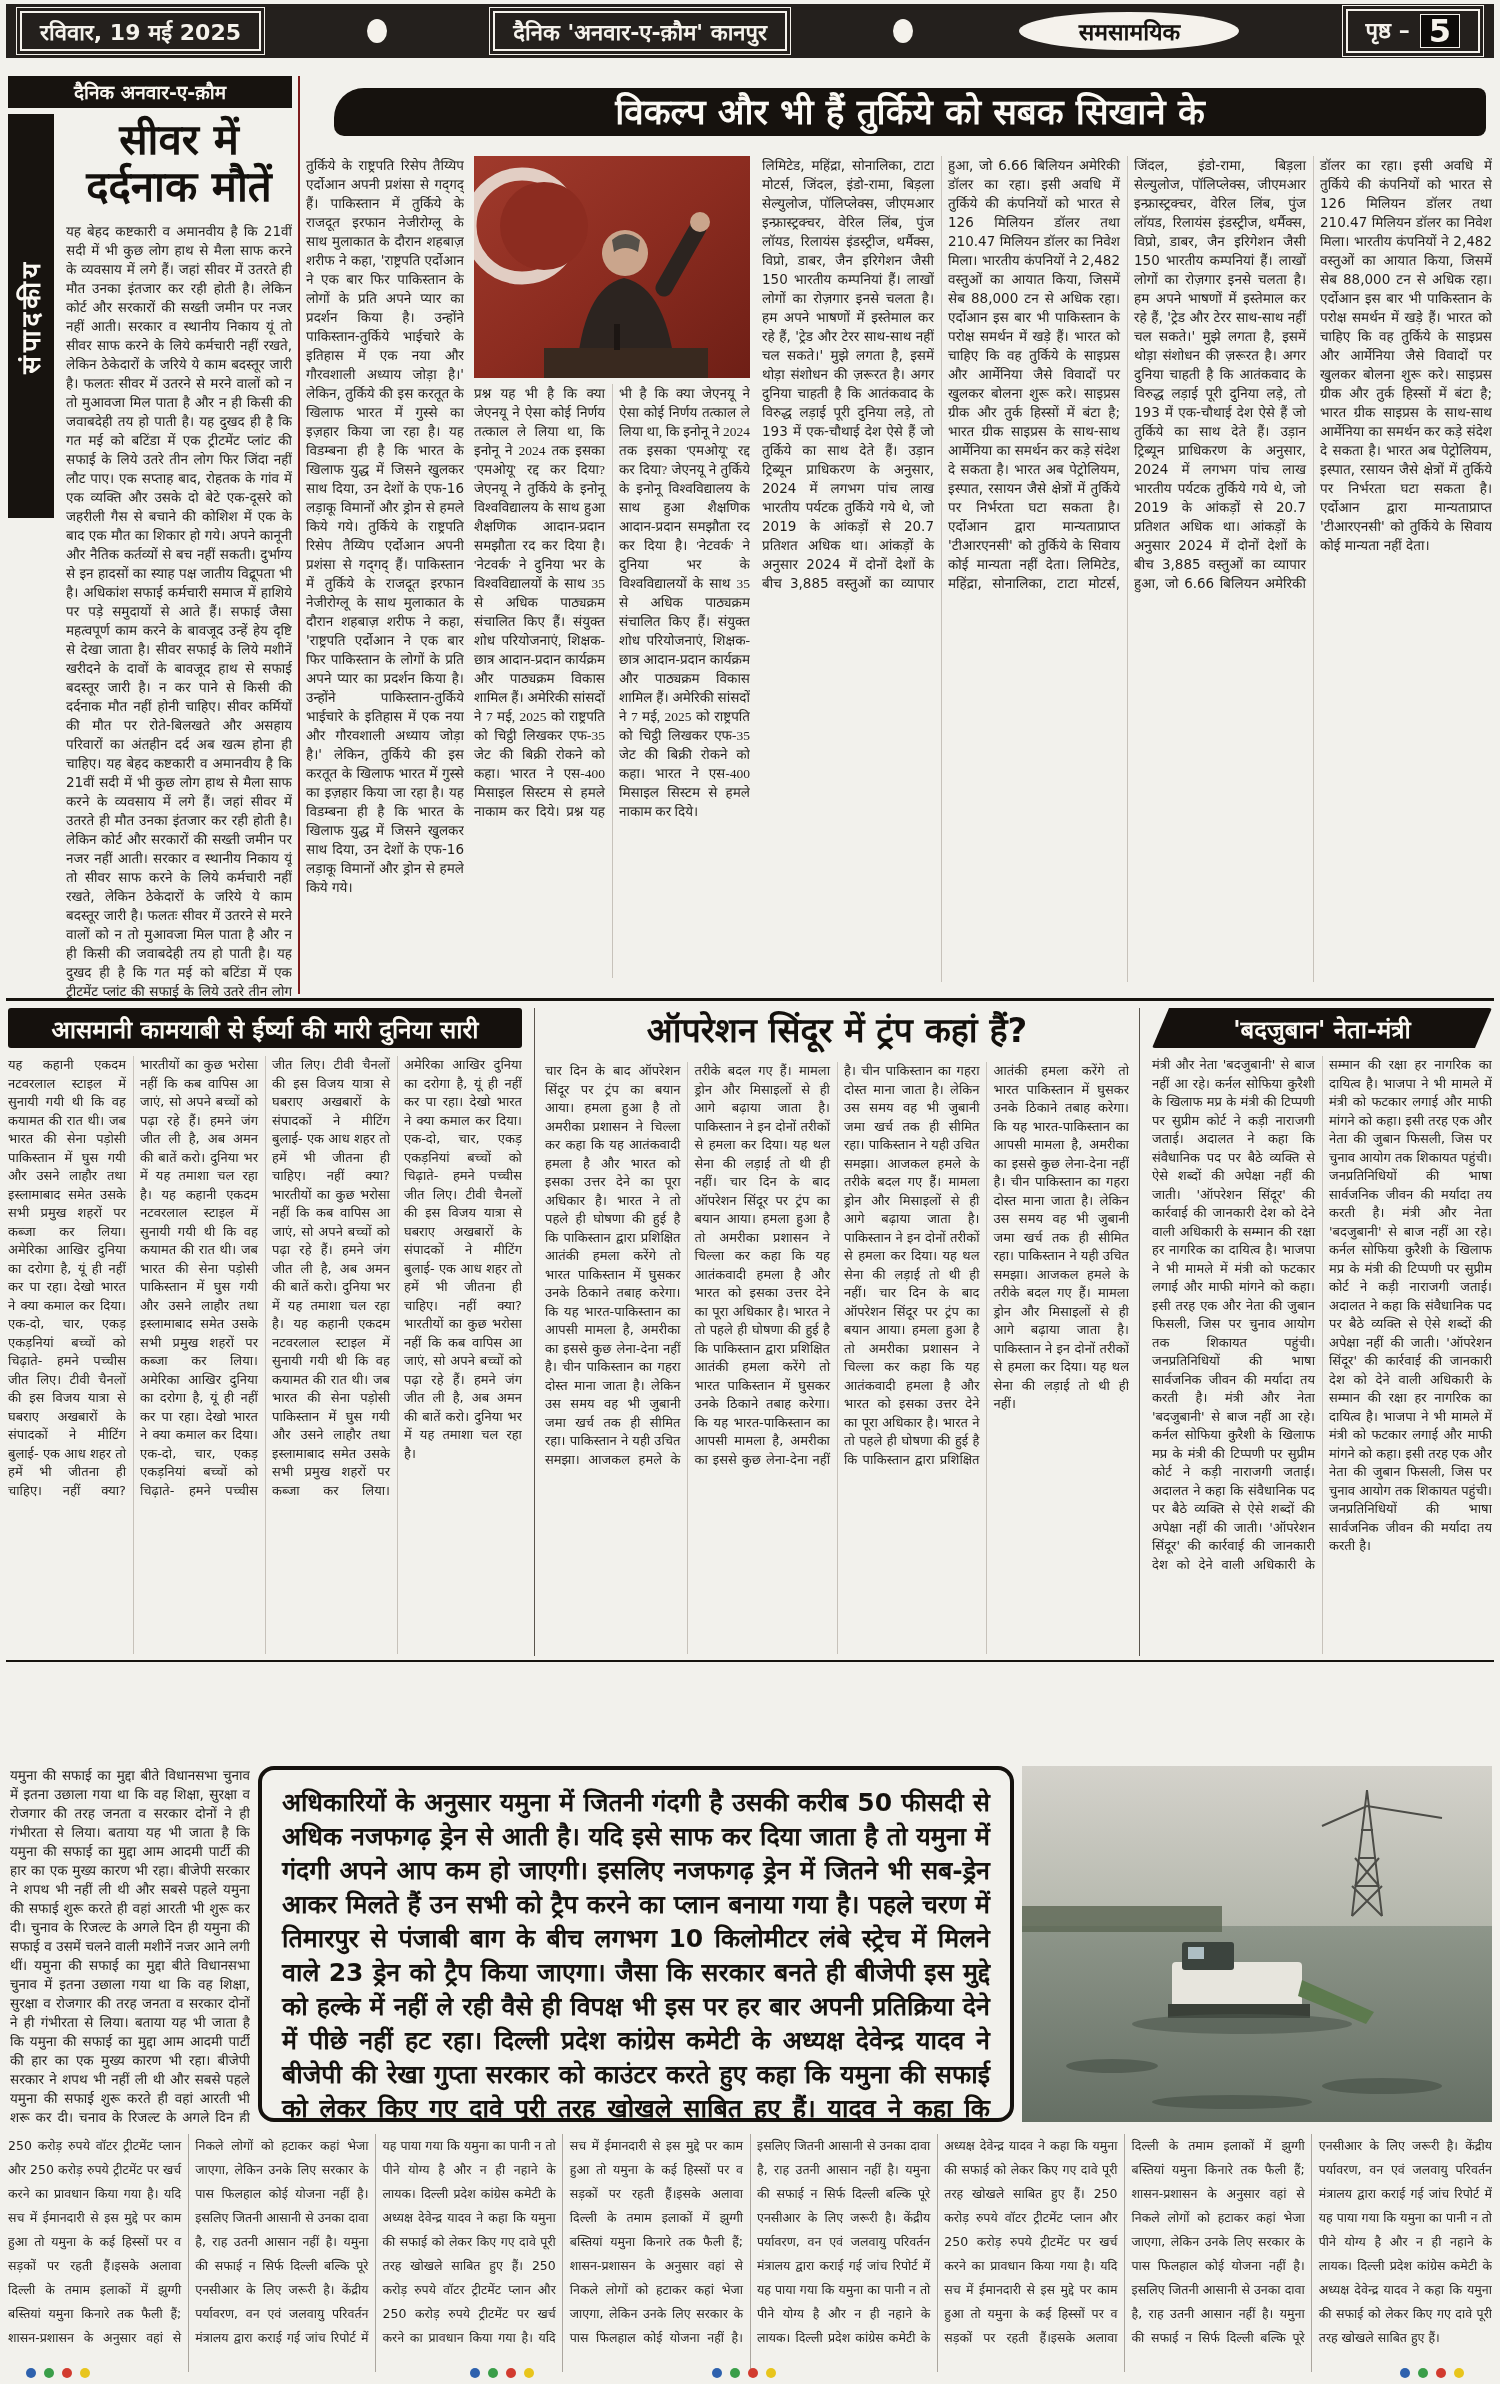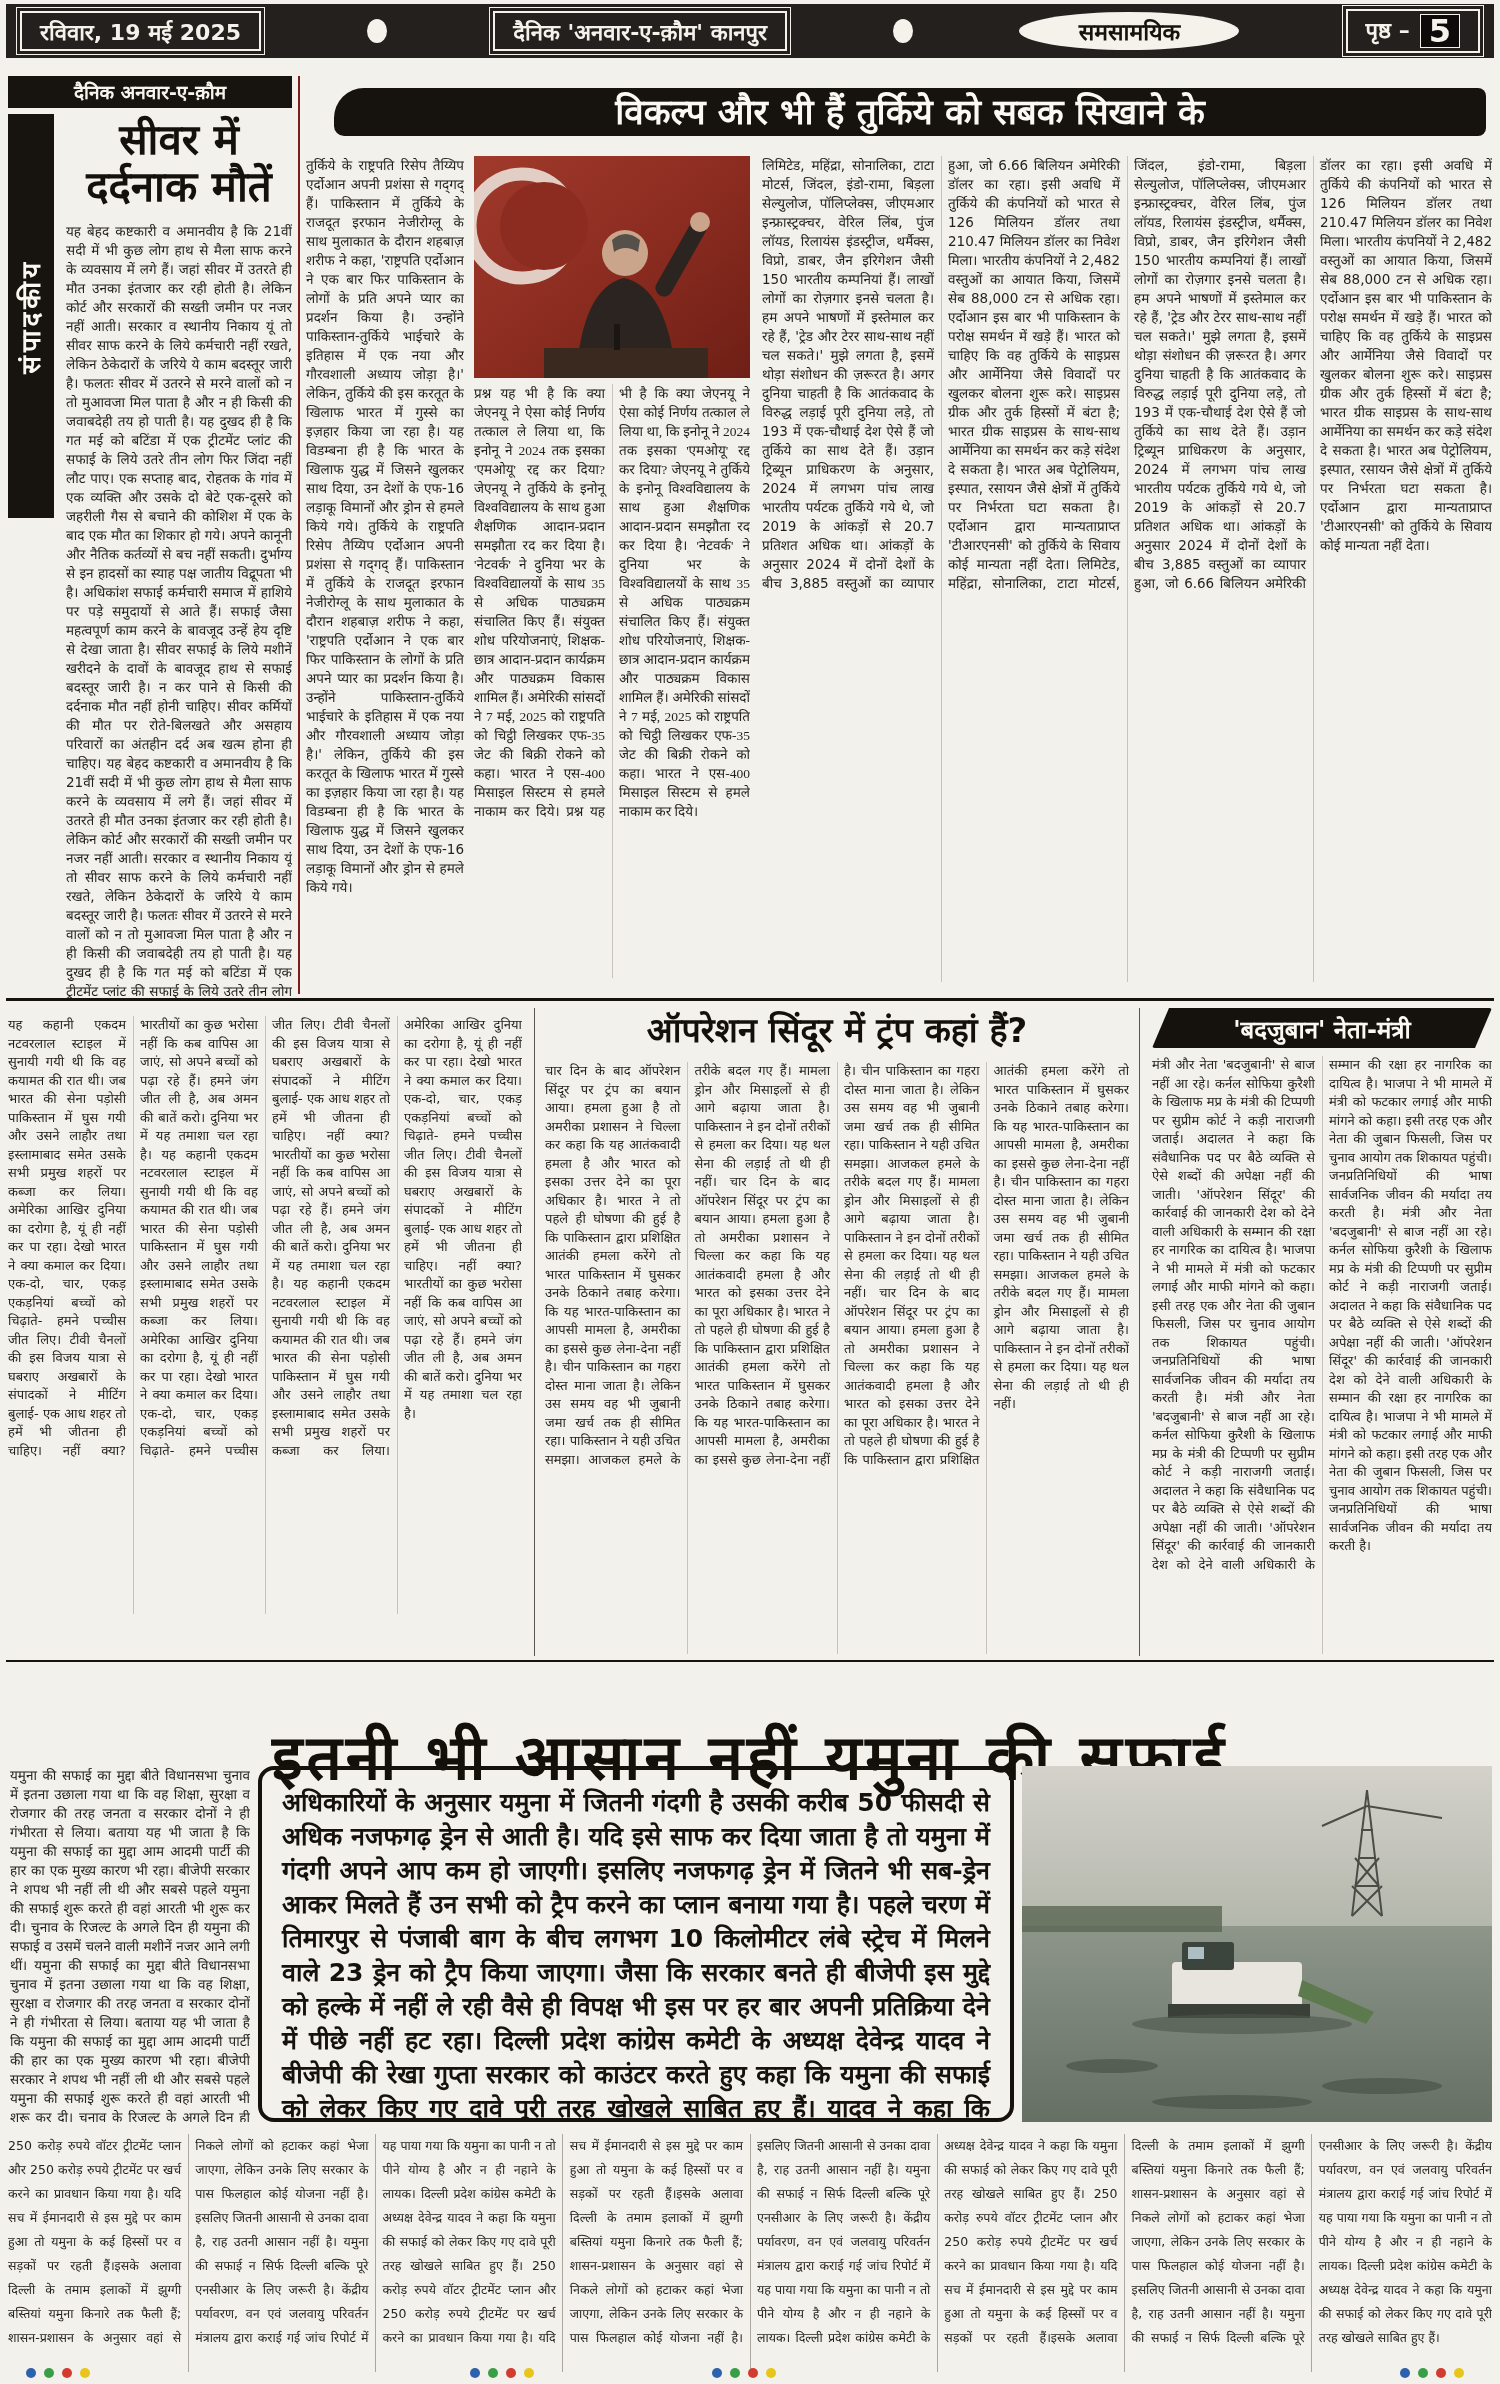--- a/index.html
+++ b/index.html
@@ -137,36 +137,36 @@
     </div>
 
     <div class="lead-under body-txt cols2">प्रश्न यह भी है कि क्या जेएनयू ने ऐसा कोई निर्णय तत्काल ले लिया था, कि इनोनू ने 2024 तक इसका 'एमओयू' रद्द कर दिया? जेएनयू ने तुर्किये के इनोनू विश्वविद्यालय के साथ हुआ शैक्षणिक आदान-प्रदान समझौता रद कर दिया है। 'नेटवर्क' ने दुनिया भर के विश्वविद्यालयों के साथ 35 से अधिक पाठ्यक्रम संचालित किए हैं। संयुक्त शोध परियोजनाएं, शिक्षक-छात्र आदान-प्रदान कार्यक्रम और पाठ्यक्रम विकास शामिल हैं। अमेरिकी सांसदों ने 7 मई, 2025 को राष्ट्रपति को चिट्ठी लिखकर एफ-35 जेट की बिक्री रोकने को कहा। भारत ने एस-400 मिसाइल सिस्टम से हमले नाकाम कर दिये। प्रश्न यह भी है कि क्या जेएनयू ने ऐसा कोई निर्णय तत्काल ले लिया था, कि इनोनू ने 2024 तक इसका 'एमओयू' रद्द कर दिया? जेएनयू ने तुर्किये के इनोनू विश्वविद्यालय के साथ हुआ शैक्षणिक आदान-प्रदान समझौता रद कर दिया है। 'नेटवर्क' ने दुनिया भर के विश्वविद्यालयों के साथ 35 से अधिक पाठ्यक्रम संचालित किए हैं। संयुक्त शोध परियोजनाएं, शिक्षक-छात्र आदान-प्रदान कार्यक्रम और पाठ्यक्रम विकास शामिल हैं। अमेरिकी सांसदों ने 7 मई, 2025 को राष्ट्रपति को चिट्ठी लिखकर एफ-35 जेट की बिक्री रोकने को कहा। भारत ने एस-400 मिसाइल सिस्टम से हमले नाकाम कर दिये।</div>
 
     <div class="lead-right body-txt cols4">लिमिटेड, महिंद्रा, सोनालिका, टाटा मोटर्स, जिंदल, इंडो-रामा, बिड़ला सेल्युलोज, पॉलिप्लेक्स, जीएमआर इन्फ्रास्ट्रक्चर, वेरिल लिंब, पुंज लॉयड, रिलायंस इंडस्ट्रीज, थर्मैक्स, विप्रो, डाबर, जैन इरिगेशन जैसी 150 भारतीय कम्पनियां हैं। लाखों लोगों का रोज़गार इनसे चलता है। हम अपने भाषणों में इस्तेमाल कर रहे हैं, 'ट्रेड और टेरर साथ-साथ नहीं चल सकते।' मुझे लगता है, इसमें थोड़ा संशोधन की ज़रूरत है। अगर दुनिया चाहती है कि आतंकवाद के विरुद्ध लड़ाई पूरी दुनिया लड़े, तो 193 में एक-चौथाई देश ऐसे हैं जो तुर्किये का साथ देते हैं। उड़ान ट्रिब्यून प्राधिकरण के अनुसार, 2024 में लगभग पांच लाख भारतीय पर्यटक तुर्किये गये थे, जो 2019 के आंकड़ों से 20.7 प्रतिशत अधिक था। आंकड़ों के अनुसार 2024 में दोनों देशों के बीच 3,885 वस्तुओं का व्यापार हुआ, जो 6.66 बिलियन अमेरिकी डॉलर का रहा। इसी अवधि में तुर्किये की कंपनियों को भारत से 126 मिलियन डॉलर तथा 210.47 मिलियन डॉलर का निवेश मिला। भारतीय कंपनियों ने 2,482 वस्तुओं का आयात किया, जिसमें सेब 88,000 टन से अधिक रहा। एर्दोआन इस बार भी पाकिस्तान के परोक्ष समर्थन में खड़े हैं। भारत को चाहिए कि वह तुर्किये के साइप्रस और आर्मेनिया जैसे विवादों पर खुलकर बोलना शुरू करे। साइप्रस ग्रीक और तुर्क हिस्सों में बंटा है; भारत ग्रीक साइप्रस के साथ-साथ आर्मेनिया का समर्थन कर कड़े संदेश दे सकता है। भारत अब पेट्रोलियम, इस्पात, रसायन जैसे क्षेत्रों में तुर्किये पर निर्भरता घटा सकता है। एर्दोआन द्वारा मान्यताप्राप्त 'टीआरएनसी' को तुर्किये के सिवाय कोई मान्यता नहीं देता। लिमिटेड, महिंद्रा, सोनालिका, टाटा मोटर्स, जिंदल, इंडो-रामा, बिड़ला सेल्युलोज, पॉलिप्लेक्स, जीएमआर इन्फ्रास्ट्रक्चर, वेरिल लिंब, पुंज लॉयड, रिलायंस इंडस्ट्रीज, थर्मैक्स, विप्रो, डाबर, जैन इरिगेशन जैसी 150 भारतीय कम्पनियां हैं। लाखों लोगों का रोज़गार इनसे चलता है। हम अपने भाषणों में इस्तेमाल कर रहे हैं, 'ट्रेड और टेरर साथ-साथ नहीं चल सकते।' मुझे लगता है, इसमें थोड़ा संशोधन की ज़रूरत है। अगर दुनिया चाहती है कि आतंकवाद के विरुद्ध लड़ाई पूरी दुनिया लड़े, तो 193 में एक-चौथाई देश ऐसे हैं जो तुर्किये का साथ देते हैं। उड़ान ट्रिब्यून प्राधिकरण के अनुसार, 2024 में लगभग पांच लाख भारतीय पर्यटक तुर्किये गये थे, जो 2019 के आंकड़ों से 20.7 प्रतिशत अधिक था। आंकड़ों के अनुसार 2024 में दोनों देशों के बीच 3,885 वस्तुओं का व्यापार हुआ, जो 6.66 बिलियन अमेरिकी डॉलर का रहा। इसी अवधि में तुर्किये की कंपनियों को भारत से 126 मिलियन डॉलर तथा 210.47 मिलियन डॉलर का निवेश मिला। भारतीय कंपनियों ने 2,482 वस्तुओं का आयात किया, जिसमें सेब 88,000 टन से अधिक रहा। एर्दोआन इस बार भी पाकिस्तान के परोक्ष समर्थन में खड़े हैं। भारत को चाहिए कि वह तुर्किये के साइप्रस और आर्मेनिया जैसे विवादों पर खुलकर बोलना शुरू करे। साइप्रस ग्रीक और तुर्क हिस्सों में बंटा है; भारत ग्रीक साइप्रस के साथ-साथ आर्मेनिया का समर्थन कर कड़े संदेश दे सकता है। भारत अब पेट्रोलियम, इस्पात, रसायन जैसे क्षेत्रों में तुर्किये पर निर्भरता घटा सकता है। एर्दोआन द्वारा मान्यताप्राप्त 'टीआरएनसी' को तुर्किये के सिवाय कोई मान्यता नहीं देता।</div>
   </section>
 
   <div class="abs midrule rule-h"></div>
 
   <section class="abs art-sky">
+    <div class="band-dark">आसमानी कामयाबी से ईर्ष्या की मारी दुनिया सारी</div>
     <div class="body-txt cols4">यह कहानी एकदम नटवरलाल स्टाइल में सुनायी गयी थी कि वह कयामत की रात थी। जब भारत की सेना पड़ोसी पाकिस्तान में घुस गयी और उसने लाहौर तथा इस्लामाबाद समेत उसके सभी प्रमुख शहरों पर कब्जा कर लिया। अमेरिका आखिर दुनिया का दरोगा है, यूं ही नहीं कर पा रहा। देखो भारत ने क्या कमाल कर दिया। एक-दो, चार, एकड़ एकड़नियां बच्चों को चिढ़ाते- हमने पच्चीस जीत लिए। टीवी चैनलों की इस विजय यात्रा से घबराए अखबारों के संपादकों ने मीटिंग बुलाई- एक आध शहर तो हमें भी जीतना ही चाहिए। नहीं क्या? भारतीयों का कुछ भरोसा नहीं कि कब वापिस आ जाएं, सो अपने बच्चों को पढ़ा रहे हैं। हमने जंग जीत ली है, अब अमन की बातें करो। दुनिया भर में यह तमाशा चल रहा है। यह कहानी एकदम नटवरलाल स्टाइल में सुनायी गयी थी कि वह कयामत की रात थी। जब भारत की सेना पड़ोसी पाकिस्तान में घुस गयी और उसने लाहौर तथा इस्लामाबाद समेत उसके सभी प्रमुख शहरों पर कब्जा कर लिया। अमेरिका आखिर दुनिया का दरोगा है, यूं ही नहीं कर पा रहा। देखो भारत ने क्या कमाल कर दिया। एक-दो, चार, एकड़ एकड़नियां बच्चों को चिढ़ाते- हमने पच्चीस जीत लिए। टीवी चैनलों की इस विजय यात्रा से घबराए अखबारों के संपादकों ने मीटिंग बुलाई- एक आध शहर तो हमें भी जीतना ही चाहिए। नहीं क्या? भारतीयों का कुछ भरोसा नहीं कि कब वापिस आ जाएं, सो अपने बच्चों को पढ़ा रहे हैं। हमने जंग जीत ली है, अब अमन की बातें करो। दुनिया भर में यह तमाशा चल रहा है। यह कहानी एकदम नटवरलाल स्टाइल में सुनायी गयी थी कि वह कयामत की रात थी। जब भारत की सेना पड़ोसी पाकिस्तान में घुस गयी और उसने लाहौर तथा इस्लामाबाद समेत उसके सभी प्रमुख शहरों पर कब्जा कर लिया। अमेरिका आखिर दुनिया का दरोगा है, यूं ही नहीं कर पा रहा। देखो भारत ने क्या कमाल कर दिया। एक-दो, चार, एकड़ एकड़नियां बच्चों को चिढ़ाते- हमने पच्चीस जीत लिए। टीवी चैनलों की इस विजय यात्रा से घबराए अखबारों के संपादकों ने मीटिंग बुलाई- एक आध शहर तो हमें भी जीतना ही चाहिए। नहीं क्या? भारतीयों का कुछ भरोसा नहीं कि कब वापिस आ जाएं, सो अपने बच्चों को पढ़ा रहे हैं। हमने जंग जीत ली है, अब अमन की बातें करो। दुनिया भर में यह तमाशा चल रहा है।</div>
   </section>
 
   <section class="abs art-trump">
     <h2 class="trump-headline">ऑपरेशन सिंदूर में ट्रंप कहां हैं?</h2>
     <div class="body-txt cols4">चार दिन के बाद ऑपरेशन सिंदूर पर ट्रंप का बयान आया। हमला हुआ है तो अमरीका प्रशासन ने चिल्ला कर कहा कि यह आतंकवादी हमला है और भारत को इसका उत्तर देने का पूरा अधिकार है। भारत ने तो पहले ही घोषणा की हुई है कि पाकिस्तान द्वारा प्रशिक्षित आतंकी हमला करेंगे तो भारत पाकिस्तान में घुसकर उनके ठिकाने तबाह करेगा। कि यह भारत-पाकिस्तान का आपसी मामला है, अमरीका का इससे कुछ लेना-देना नहीं है। चीन पाकिस्तान का गहरा दोस्त माना जाता है। लेकिन उस समय वह भी जुबानी जमा खर्च तक ही सीमित रहा। पाकिस्तान ने यही उचित समझा। आजकल हमले के तरीके बदल गए हैं। मामला ड्रोन और मिसाइलों से ही आगे बढ़ाया जाता है। पाकिस्तान ने इन दोनों तरीकों से हमला कर दिया। यह थल सेना की लड़ाई तो थी ही नहीं। चार दिन के बाद ऑपरेशन सिंदूर पर ट्रंप का बयान आया। हमला हुआ है तो अमरीका प्रशासन ने चिल्ला कर कहा कि यह आतंकवादी हमला है और भारत को इसका उत्तर देने का पूरा अधिकार है। भारत ने तो पहले ही घोषणा की हुई है कि पाकिस्तान द्वारा प्रशिक्षित आतंकी हमला करेंगे तो भारत पाकिस्तान में घुसकर उनके ठिकाने तबाह करेगा। कि यह भारत-पाकिस्तान का आपसी मामला है, अमरीका का इससे कुछ लेना-देना नहीं है। चीन पाकिस्तान का गहरा दोस्त माना जाता है। लेकिन उस समय वह भी जुबानी जमा खर्च तक ही सीमित रहा। पाकिस्तान ने यही उचित समझा। आजकल हमले के तरीके बदल गए हैं। मामला ड्रोन और मिसाइलों से ही आगे बढ़ाया जाता है। पाकिस्तान ने इन दोनों तरीकों से हमला कर दिया। यह थल सेना की लड़ाई तो थी ही नहीं। चार दिन के बाद ऑपरेशन सिंदूर पर ट्रंप का बयान आया। हमला हुआ है तो अमरीका प्रशासन ने चिल्ला कर कहा कि यह आतंकवादी हमला है और भारत को इसका उत्तर देने का पूरा अधिकार है। भारत ने तो पहले ही घोषणा की हुई है कि पाकिस्तान द्वारा प्रशिक्षित आतंकी हमला करेंगे तो भारत पाकिस्तान में घुसकर उनके ठिकाने तबाह करेगा। कि यह भारत-पाकिस्तान का आपसी मामला है, अमरीका का इससे कुछ लेना-देना नहीं है। चीन पाकिस्तान का गहरा दोस्त माना जाता है। लेकिन उस समय वह भी जुबानी जमा खर्च तक ही सीमित रहा। पाकिस्तान ने यही उचित समझा। आजकल हमले के तरीके बदल गए हैं। मामला ड्रोन और मिसाइलों से ही आगे बढ़ाया जाता है। पाकिस्तान ने इन दोनों तरीकों से हमला कर दिया। यह थल सेना की लड़ाई तो थी ही नहीं।</div>
   </section>
 
   <section class="abs art-minister">
     <div class="band-dark band-clip">'बदजुबान' नेता-मंत्री</div>
     <div class="body-txt cols2">मंत्री और नेता 'बदजुबानी' से बाज नहीं आ रहे। कर्नल सोफिया कुरैशी के खिलाफ मप्र के मंत्री की टिप्पणी पर सुप्रीम कोर्ट ने कड़ी नाराजगी जताई। अदालत ने कहा कि संवैधानिक पद पर बैठे व्यक्ति से ऐसे शब्दों की अपेक्षा नहीं की जाती। 'ऑपरेशन सिंदूर' की कार्रवाई की जानकारी देश को देने वाली अधिकारी के सम्मान की रक्षा हर नागरिक का दायित्व है। भाजपा ने भी मामले में मंत्री को फटकार लगाई और माफी मांगने को कहा। इसी तरह एक और नेता की जुबान फिसली, जिस पर चुनाव आयोग तक शिकायत पहुंची। जनप्रतिनिधियों की भाषा सार्वजनिक जीवन की मर्यादा तय करती है। मंत्री और नेता 'बदजुबानी' से बाज नहीं आ रहे। कर्नल सोफिया कुरैशी के खिलाफ मप्र के मंत्री की टिप्पणी पर सुप्रीम कोर्ट ने कड़ी नाराजगी जताई। अदालत ने कहा कि संवैधानिक पद पर बैठे व्यक्ति से ऐसे शब्दों की अपेक्षा नहीं की जाती। 'ऑपरेशन सिंदूर' की कार्रवाई की जानकारी देश को देने वाली अधिकारी के सम्मान की रक्षा हर नागरिक का दायित्व है। भाजपा ने भी मामले में मंत्री को फटकार लगाई और माफी मांगने को कहा। इसी तरह एक और नेता की जुबान फिसली, जिस पर चुनाव आयोग तक शिकायत पहुंची। जनप्रतिनिधियों की भाषा सार्वजनिक जीवन की मर्यादा तय करती है। मंत्री और नेता 'बदजुबानी' से बाज नहीं आ रहे। कर्नल सोफिया कुरैशी के खिलाफ मप्र के मंत्री की टिप्पणी पर सुप्रीम कोर्ट ने कड़ी नाराजगी जताई। अदालत ने कहा कि संवैधानिक पद पर बैठे व्यक्ति से ऐसे शब्दों की अपेक्षा नहीं की जाती। 'ऑपरेशन सिंदूर' की कार्रवाई की जानकारी देश को देने वाली अधिकारी के सम्मान की रक्षा हर नागरिक का दायित्व है। भाजपा ने भी मामले में मंत्री को फटकार लगाई और माफी मांगने को कहा। इसी तरह एक और नेता की जुबान फिसली, जिस पर चुनाव आयोग तक शिकायत पहुंची। जनप्रतिनिधियों की भाषा सार्वजनिक जीवन की मर्यादा तय करती है।</div>
   </section>
 
   <div class="abs yamrule rule-h"></div>
 
-  <h1 class="abs yam-headline">इतनी भी आसान नहीं यमुना की सफाई</h1>
 
   <div class="abs yam-left body-txt">यमुना की सफाई का मुद्दा बीते विधानसभा चुनाव में इतना उछाला गया था कि वह शिक्षा, सुरक्षा व रोजगार की तरह जनता व सरकार दोनों ने ही गंभीरता से लिया। बताया यह भी जाता है कि यमुना की सफाई का मुद्दा आम आदमी पार्टी की हार का एक मुख्य कारण भी रहा। बीजेपी सरकार ने शपथ भी नहीं ली थी और सबसे पहले यमुना की सफाई शुरू करते ही वहां आरती भी शुरू कर दी। चुनाव के रिजल्ट के अगले दिन ही यमुना की सफाई व उसमें चलने वाली मशीनें नजर आने लगी थीं। यमुना की सफाई का मुद्दा बीते विधानसभा चुनाव में इतना उछाला गया था कि वह शिक्षा, सुरक्षा व रोजगार की तरह जनता व सरकार दोनों ने ही गंभीरता से लिया। बताया यह भी जाता है कि यमुना की सफाई का मुद्दा आम आदमी पार्टी की हार का एक मुख्य कारण भी रहा। बीजेपी सरकार ने शपथ भी नहीं ली थी और सबसे पहले यमुना की सफाई शुरू करते ही वहां आरती भी शुरू कर दी। चुनाव के रिजल्ट के अगले दिन ही यमुना की सफाई व उसमें चलने वाली मशीनें नजर आने लगी थीं।</div>
 
   <div class="abs yam-intro">अधिकारियों के अनुसार यमुना में जितनी गंदगी है उसकी करीब 50 फीसदी से अधिक नजफगढ़ ड्रेन से आती है। यदि इसे साफ कर दिया जाता है तो यमुना में गंदगी अपने आप कम हो जाएगी। इसलिए नजफगढ़ ड्रेन में जितने भी सब-ड्रेन आकर मिलते हैं उन सभी को ट्रैप करने का प्लान बनाया गया है। पहले चरण में तिमारपुर से पंजाबी बाग के बीच लगभग 10 किलोमीटर लंबे स्ट्रेच में मिलने वाले 23 ड्रेन को ट्रैप किया जाएगा। जैसा कि सरकार बनते ही बीजेपी इस मुद्दे को हल्के में नहीं ले रही वैसे ही विपक्ष भी इस पर हर बार अपनी प्रतिक्रिया देने में पीछे नहीं हट रहा। दिल्ली प्रदेश कांग्रेस कमेटी के अध्यक्ष देवेन्द्र यादव ने बीजेपी की रेखा गुप्ता सरकार को काउंटर करते हुए कहा कि यमुना की सफाई को लेकर किए गए दावे पूरी तरह खोखले साबित हुए हैं। यादव ने कहा कि यमुना के 7 मुख्य स्टेशनों से लिए गए पानी के नमूनों की जांच रिपोर्ट में यह पाया गया कि यमुना का पानी न तो पीने योग्य है और न ही नहाने के लायक।दरअसल, अब केंद्रीय पर्यावरण, वन एवं जलवायु परिवर्तन मंत्रालय द्वारा कराई गई</div>
 
   <div class="abs yam-photo">
     <svg width="470" height="356" viewBox="0 0 470 356">
       <defs>
         <linearGradient id="sky" x1="0" y1="0" x2="0" y2="1">
           <stop offset="0" stop-color="#d4d2cb"></stop>

